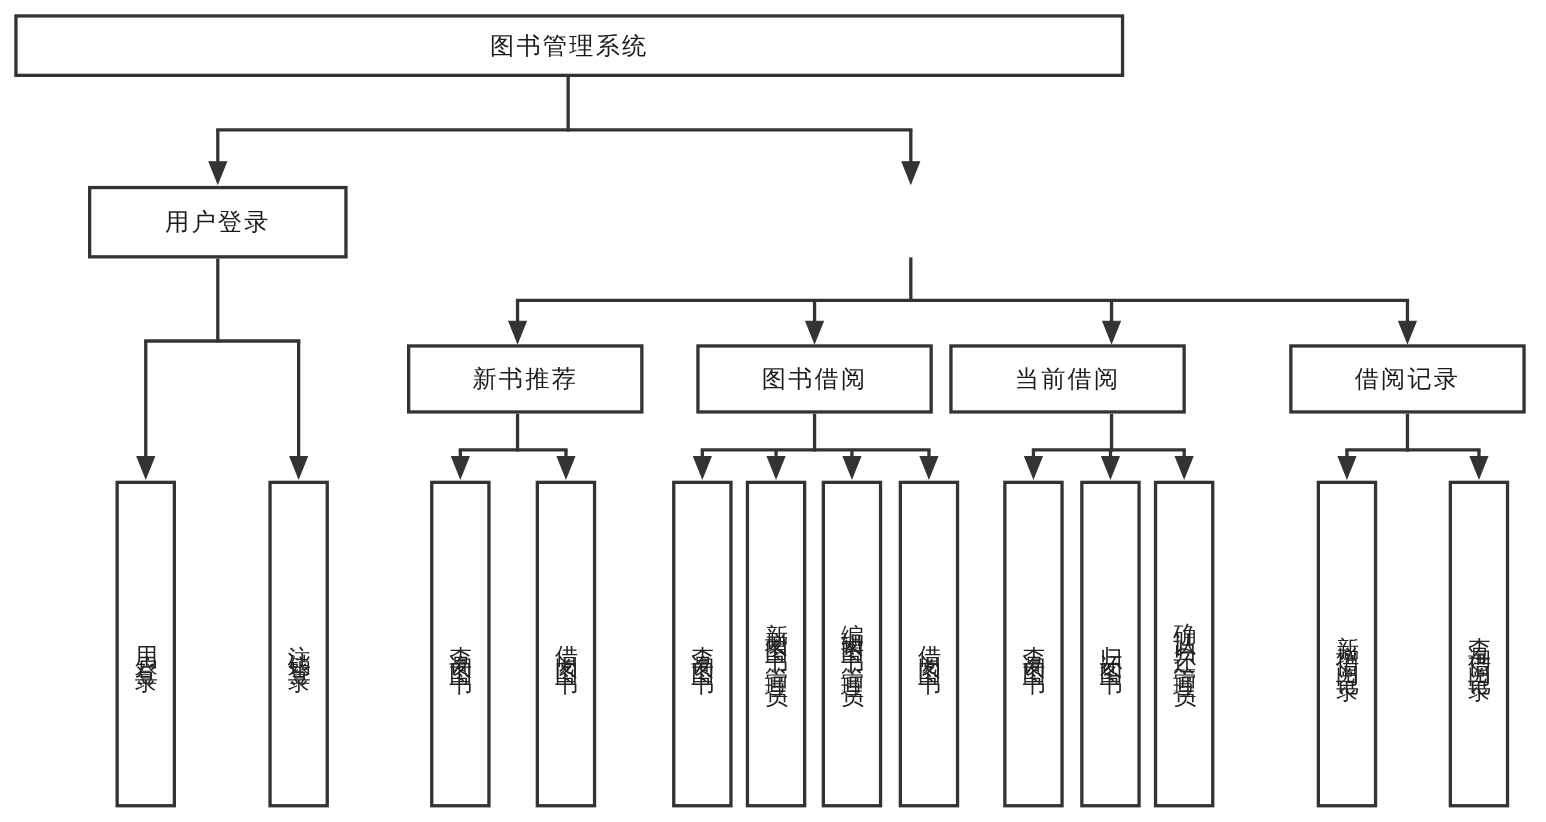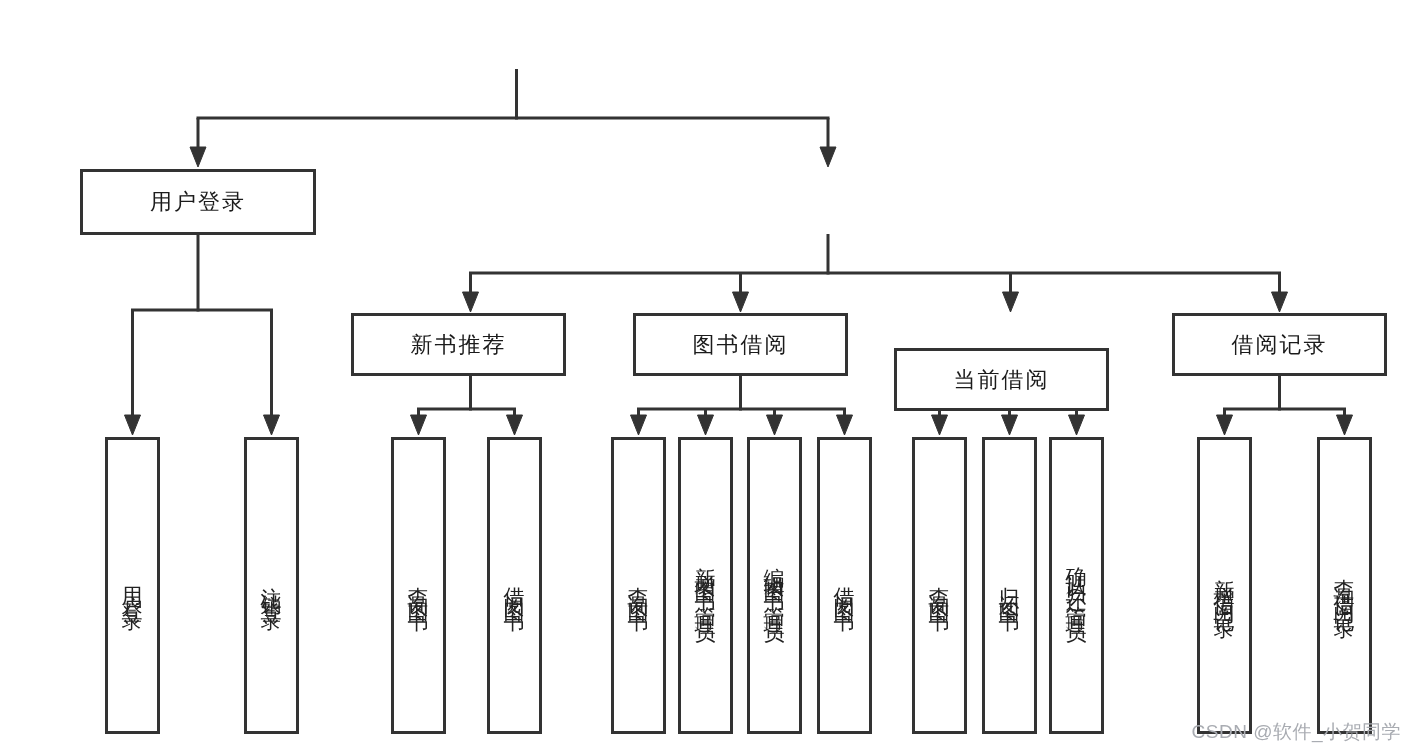--- a/index.html
+++ b/index.html
@@ -44,23 +44,23 @@
   .hlabel {
     font-size: 22px;
     letter-spacing: 2px;
     white-space: nowrap;
     color: #1b1b1b;
   }
   .root-box  { left: 13px;  top: 13px;  width: 1009px; height: 57px; }
   .l2-login  { left: 80px;  top: 169px; width: 236px;  height: 66px; }
   .l2-mgmt   { left: 710px; top: 169px; width: 238px;  height: 66px; }
   .l3 { top: 313px; height: 63px; width: 215px; }
-  .l3-newbook { left: 351px; }
+  .l3-newbook { left: 370px; }
   .l3-borrow  { left: 633px; text-align: right; }
-  .l3-current { left: 894px; margin-top: 35px; }
+  .l3-current { left: 863px; }
   .l3-records { left: 1172px; }
   .leaf {
     top: 437px;
     height: 297px;
     width: 55px;
   }
   .vtext {
     writing-mode: vertical-rl;
     text-orientation: mixed;
     font-size: 21px;
@@ -167,20 +167,23 @@
     <g>
       <line x1="1279.5" y1="376" x2="1279.5" y2="410.5"></line>
       <line x1="1223" y1="409" x2="1346" y2="409"></line>
       <line x1="1224.5" y1="409" x2="1224.5" y2="420"></line>
       <polygon points="1216.5,415 1232.5,415 1224.5,435"></polygon>
       <line x1="1344.5" y1="409" x2="1344.5" y2="420"></line>
       <polygon points="1336.5,415 1352.5,415 1344.5,435"></polygon>
     </g>
   </svg>
 
+  <div class="box root-box">
+    <span class="hlabel">图书管理系统</span>
+  </div>
 
   <div class="box l2-login">
     <span class="hlabel">用户登录</span>
   </div>
 
   <div class="box l3 l3-newbook">
     <span class="hlabel">新书推荐</span>
   </div>
   <div class="box l3 l3-borrow">
     <span class="hlabel">图书借阅</span>
@@ -225,15 +228,14 @@
   <div class="box leaf leaf-11">
     <span class="vtext">确认归还（管理员）</span>
   </div>
   <div class="box leaf leaf-12">
     <span class="vtext">新增借阅记录</span>
   </div>
   <div class="box leaf leaf-13">
     <span class="vtext">查询借阅记录</span>
   </div>
 
-  <div class="watermark">CSDN @软件_小贺同学</div>
 
 </div>
 
 </body></html>

